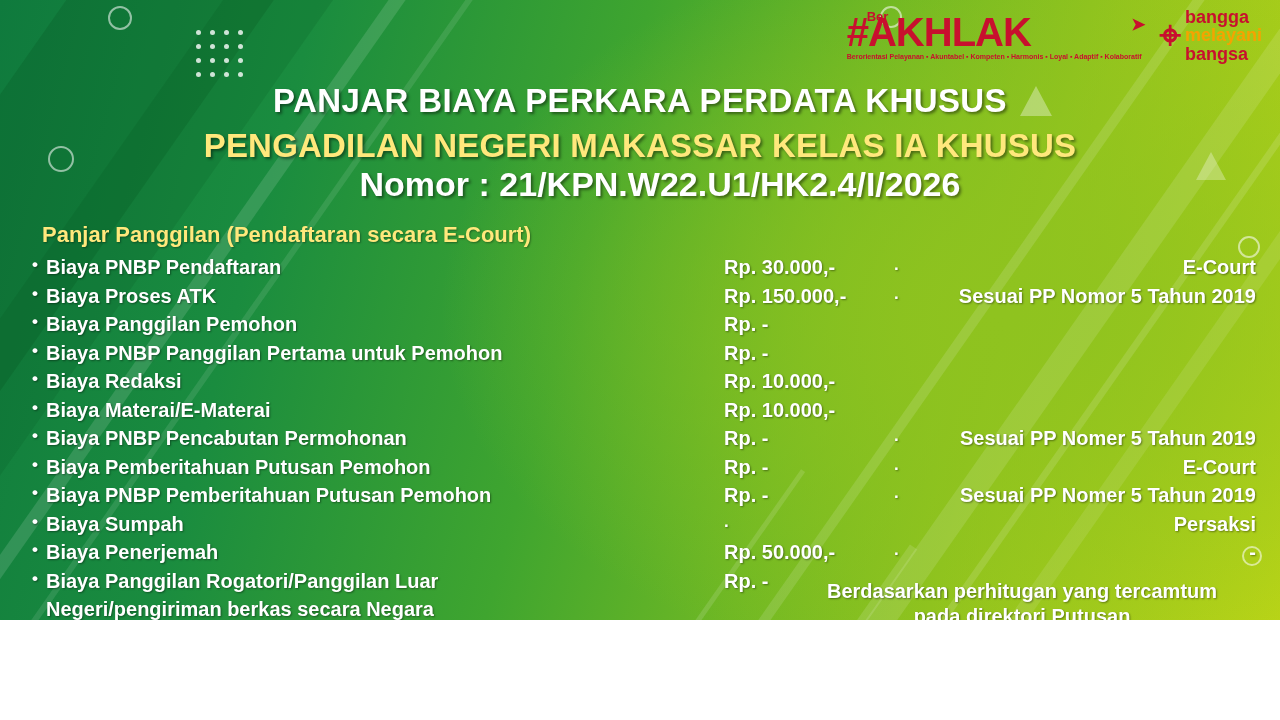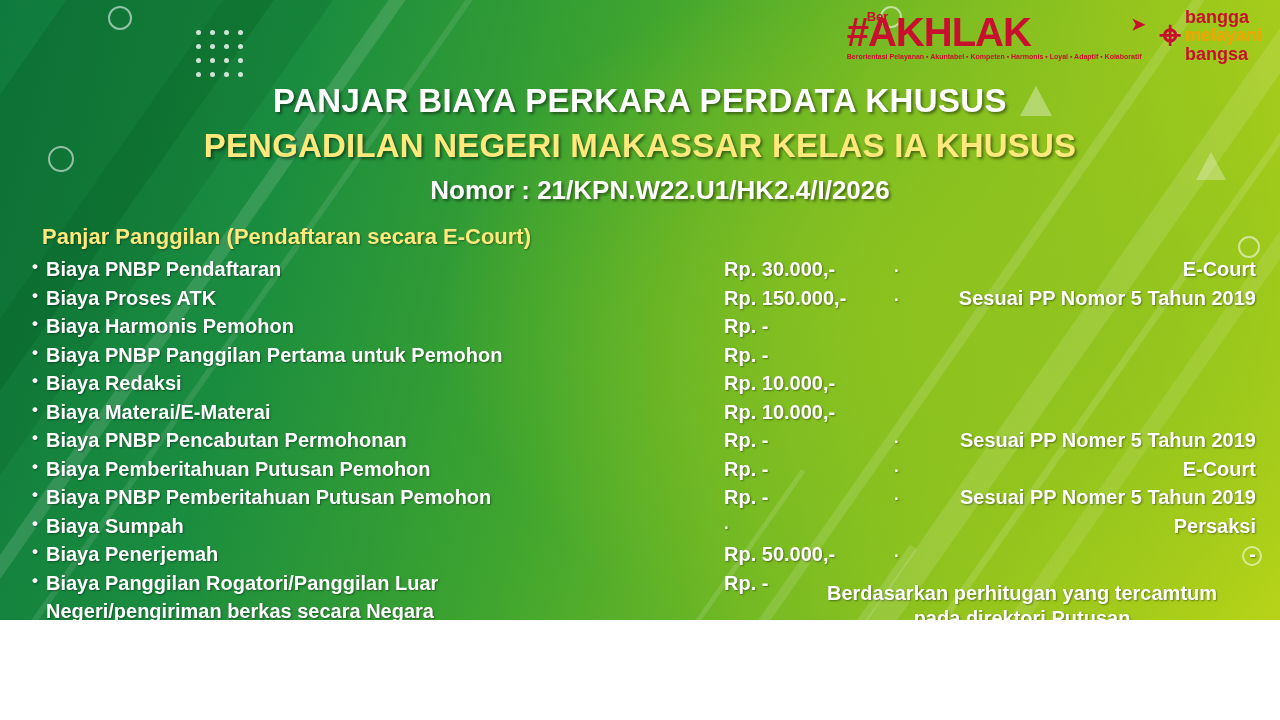--- a/index.html
+++ b/index.html
@@ -90,22 +90,21 @@
     color: #ffffff; font-size: 33px; font-weight: bold;
     letter-spacing: 0.4px;
     text-shadow: 2px 2px 3px rgba(0,0,0,0.45);
   }
   .title2 {
     color: #ffe87c; font-size: 33px; font-weight: bold;
     margin-top: 7px; letter-spacing: 0.2px;
     text-shadow: 2px 2px 3px rgba(0,0,0,0.45);
   }
   .title3 {
-    color: #ffffff; font-size: 26px; font-weight: bold;
-    margin-top: 10px;
+    color: #ffffff; font-size: 34px; font-weight: bold;
     text-shadow: 2px 2px 3px rgba(0,0,0,0.45);
     padding-left: 40px;
   }
 
   
   .content { position: relative; z-index: 5; margin-top: 18px; padding: 0 24px; }
 
   .section-head {
     color: #ffe87c; font-size: 22px; font-weight: bold;
     margin-left: 18px; margin-bottom: 6px;
@@ -260,21 +259,21 @@
           </div>
           <div class="c-amount">Rp. 150.000,-</div>
           <div class="c-note">
             <span class="nb">.</span>
             <span class="ntxt">Sesuai PP Nomor 5 Tahun 2019</span>
           </div>
         </div>
         <div class="row">
           <div class="c-item">
             <span class="bullet">•</span>
-            <span class="c-label">Biaya Harmonis Pemohon</span>
+            <span class="c-label">Biaya Panggilan Pemohon</span>
           </div>
           <div class="c-amount">Rp.      -</div>
           <div class="c-note">
             <span class="nb"></span>
             <span class="ntxt"></span>
           </div>
         </div>
         <div class="row">
           <div class="c-item">
             <span class="bullet">•</span>

